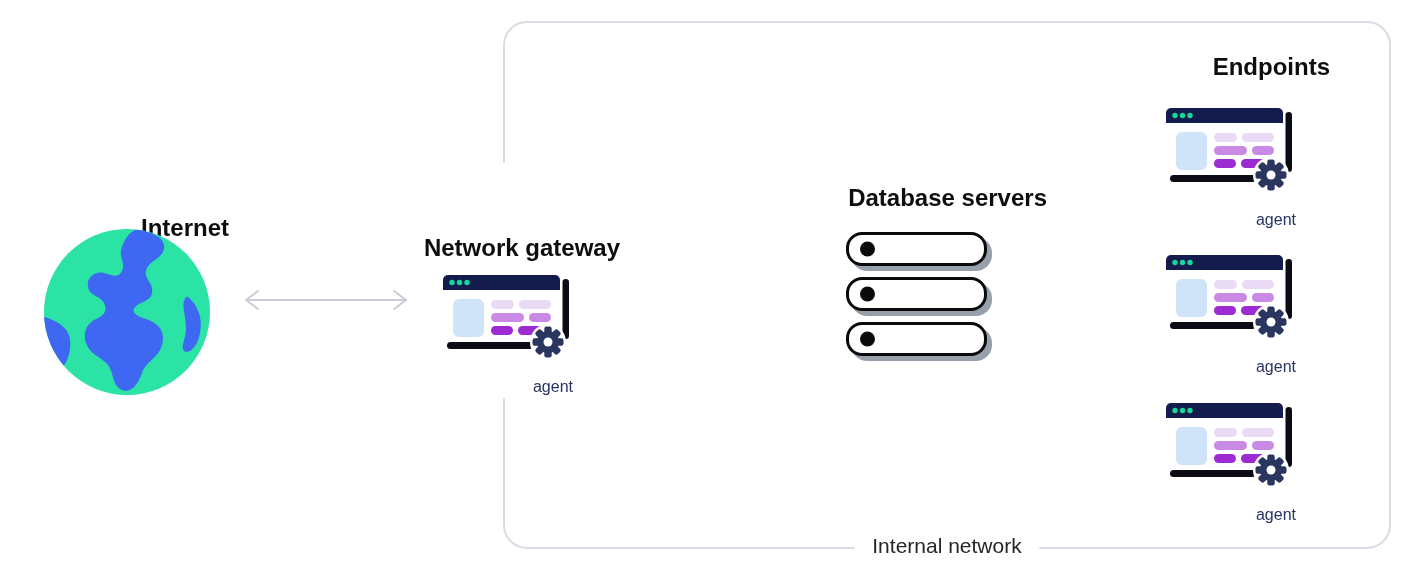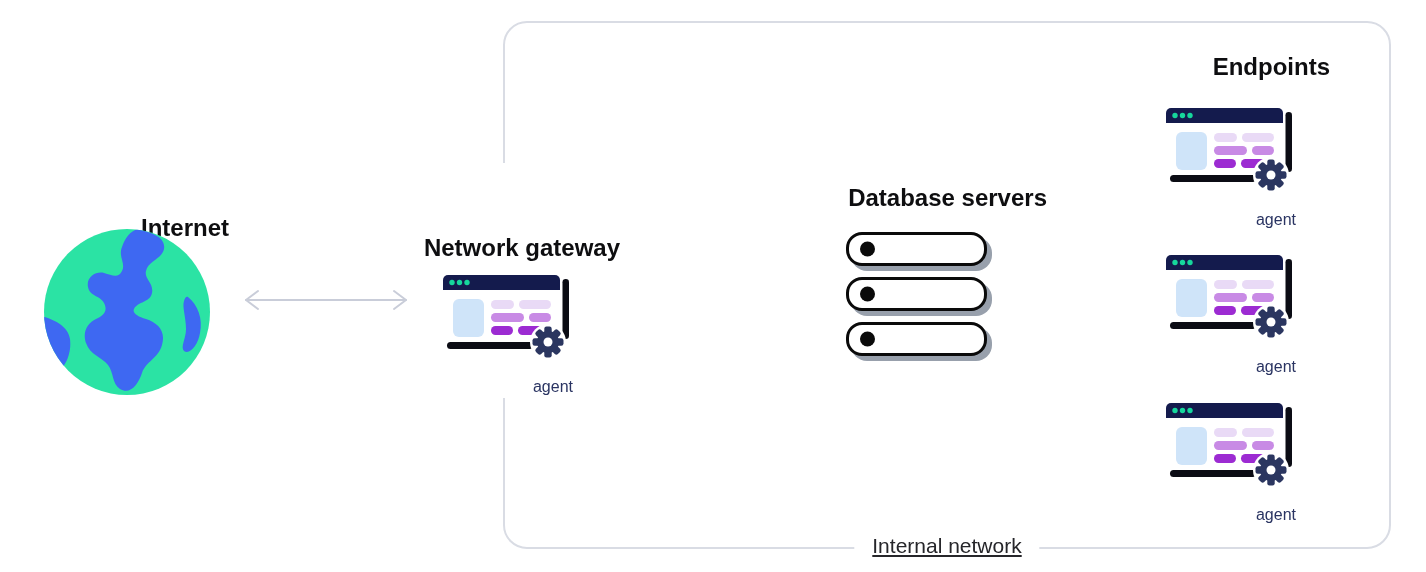--- a/index.html
+++ b/index.html
@@ -10,21 +10,21 @@
   
   .net-box{
     position:absolute;left:503px;top:21px;width:888px;height:528px;
     border:2px solid #D9DCE4;border-radius:24px;box-sizing:border-box;background:transparent;
   }
   .border-mask-left{
     position:absolute;left:496px;top:163px;width:14px;height:235px;background:#fff;
   }
   .net-box-label{
     position:absolute;left:947px;top:534px;transform:translateX(-50%);
-    background:#fff;padding:0 18px;font-size:21px;color:#26262A;white-space:nowrap;text-decoration:underline;
+    background:#fff;padding:0 18px;font-size:21px;color:#26262A;white-space:nowrap;
   }
   
   .node-title{
     position:absolute;font-size:24px;font-weight:700;color:#0E0E10;
     text-align:right;white-space:nowrap;
   }
   .title-internet{left:29px;top:170px;width:200px;margin-top:44px;}
   .title-gateway{left:395px;top:194px;width:225px;margin-top:40px;}
   .title-database{left:795px;top:184px;width:252px;}
   .title-endpoints{left:1130px;top:53px;width:200px;}

